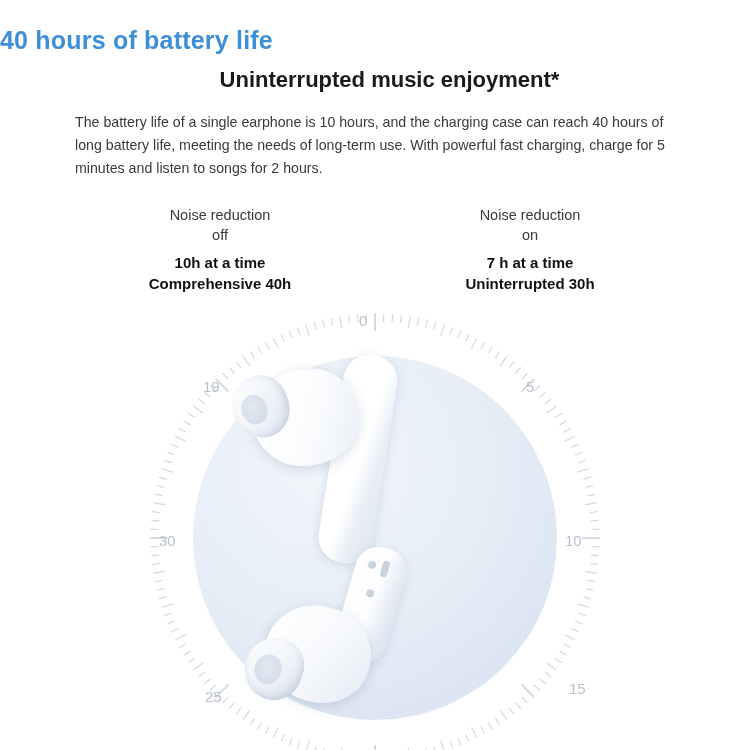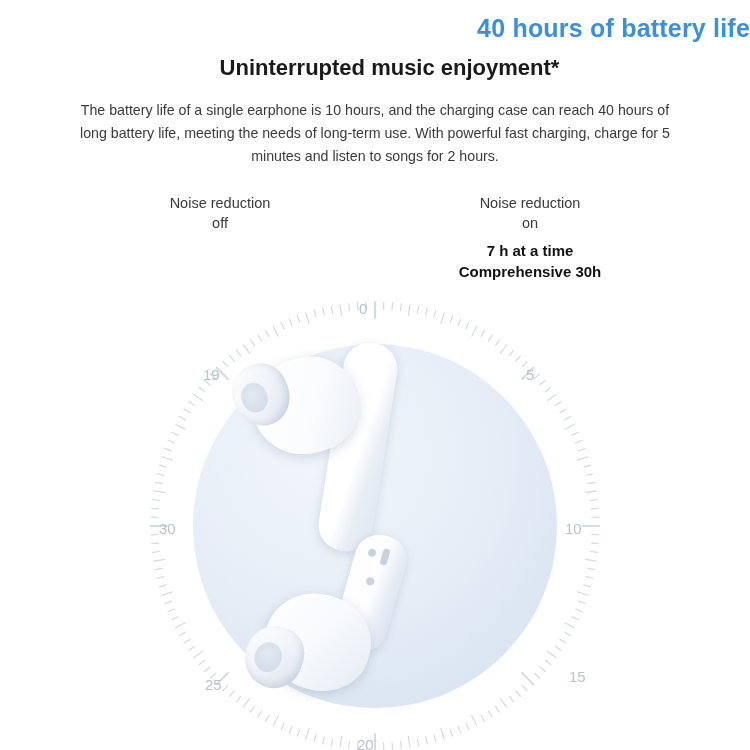--- a/index.html
+++ b/index.html
@@ -13,39 +13,39 @@
     font-family: "Liberation Sans", sans-serif;
     color: #222222;
     overflow: hidden;
   }
   .page {
     position: relative;
     width: 750px;
     height: 750px;
   }
   .headline {
-    text-align: right;
+    text-align: left;
     font-size: 25px;
     font-weight: bold;
     color: #3d8fd8;
     letter-spacing: 0.2px;
-    margin-top: 14px;
+    margin-top: 26px;
   }
   .subhead {
     text-align: center;
     font-size: 22px;
     font-weight: bold;
     color: #1a1a1a;
     margin-top: 12px;
     padding-left: 29px;
   }
   .paragraph {
     width: 600px;
     margin: 18px auto 0 auto;
-    text-align: center;
+    text-align: left;
     font-size: 14.2px;
     line-height: 1.62;
     color: #3a3a3a;
   }
   .specs {
     display: flex;
     justify-content: center;
     gap: 120px;
     margin-top: 26px;
   }
@@ -214,30 +214,34 @@
 
   <div class="headline">40 hours of battery life</div>
   <div class="subhead">Uninterrupted music enjoyment*</div>
   <div class="paragraph">The battery life of a single earphone is 10 hours, and the charging case can reach 40 hours of long battery life, meeting the needs of long-term use. With powerful fast charging, charge for 5 minutes and listen to songs for 2 hours.</div>
 
   <div class="specs">
     <div class="spec-col">
       <div class="spec-label">
         <span>Noise reduction</span>
         <span class="mode">off</span>
+      </div>
+      <div class="spec-strong">
+        <span>10h at a time</span>
+        <span>Comprehensive 40h</span>
       </div>
     </div>
     <div class="spec-col">
       <div class="spec-label">
         <span>Noise reduction</span>
         <span class="mode">on</span>
       </div>
       <div class="spec-strong">
         <span>7 h at a time</span>
-        <span>Comprehensive 30h</span>
+        <span>Uninterrupted 30h</span>
       </div>
     </div>
   </div>
 
   <div class="dial-wrap">
     <svg class="dial-ticks" width="460" height="460" viewBox="0 0 460 460">
       <g id="ticks" stroke="#d3dae2" stroke-width="1.3" stroke-linecap="round">
           <line x1="230.00" y1="6.00" x2="230.00" y2="22.00" stroke-width="2"></line>
           <line x1="238.79" y1="6.17" x2="238.52" y2="13.17" stroke-width="1.2"></line>
           <line x1="247.57" y1="6.69" x2="247.03" y2="13.67" stroke-width="1.2"></line>

